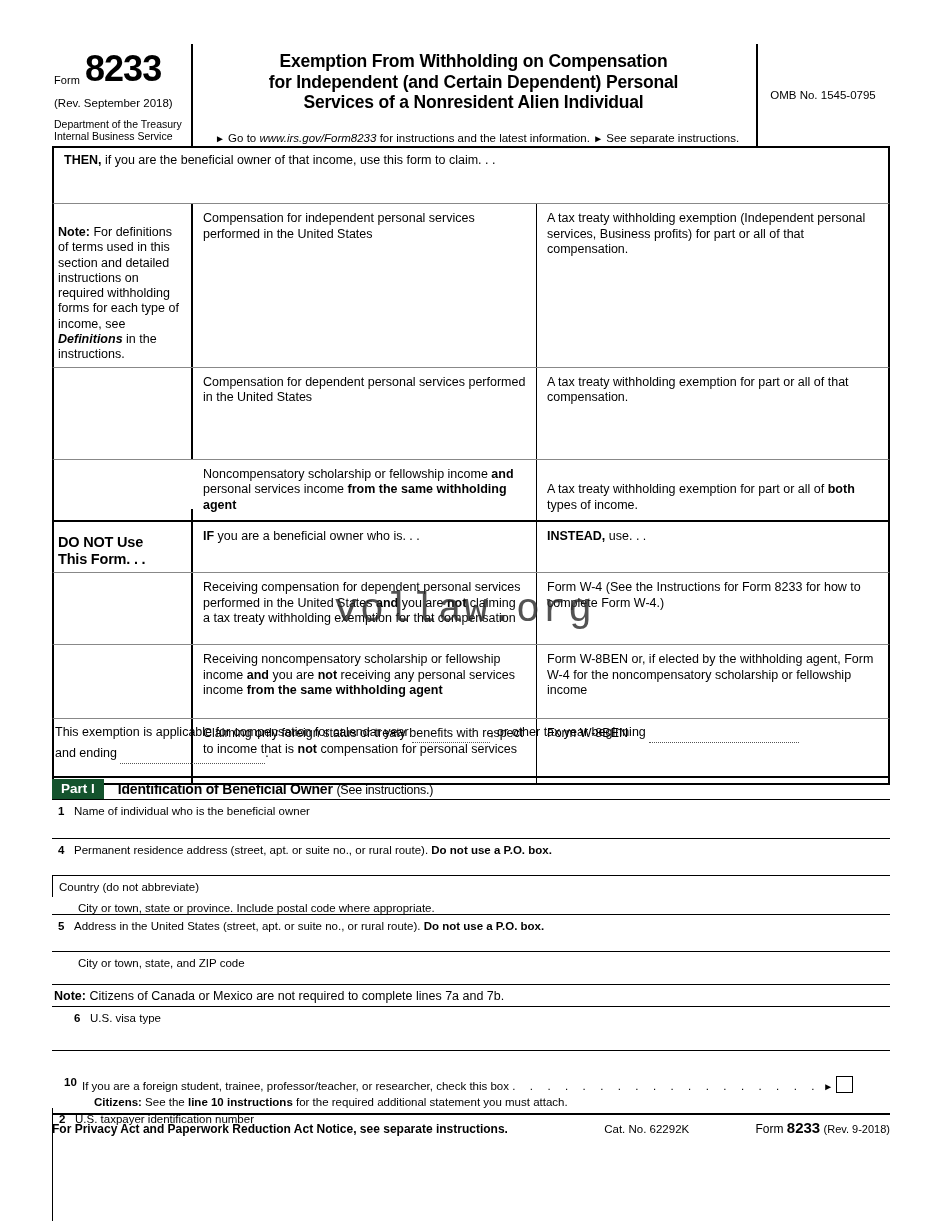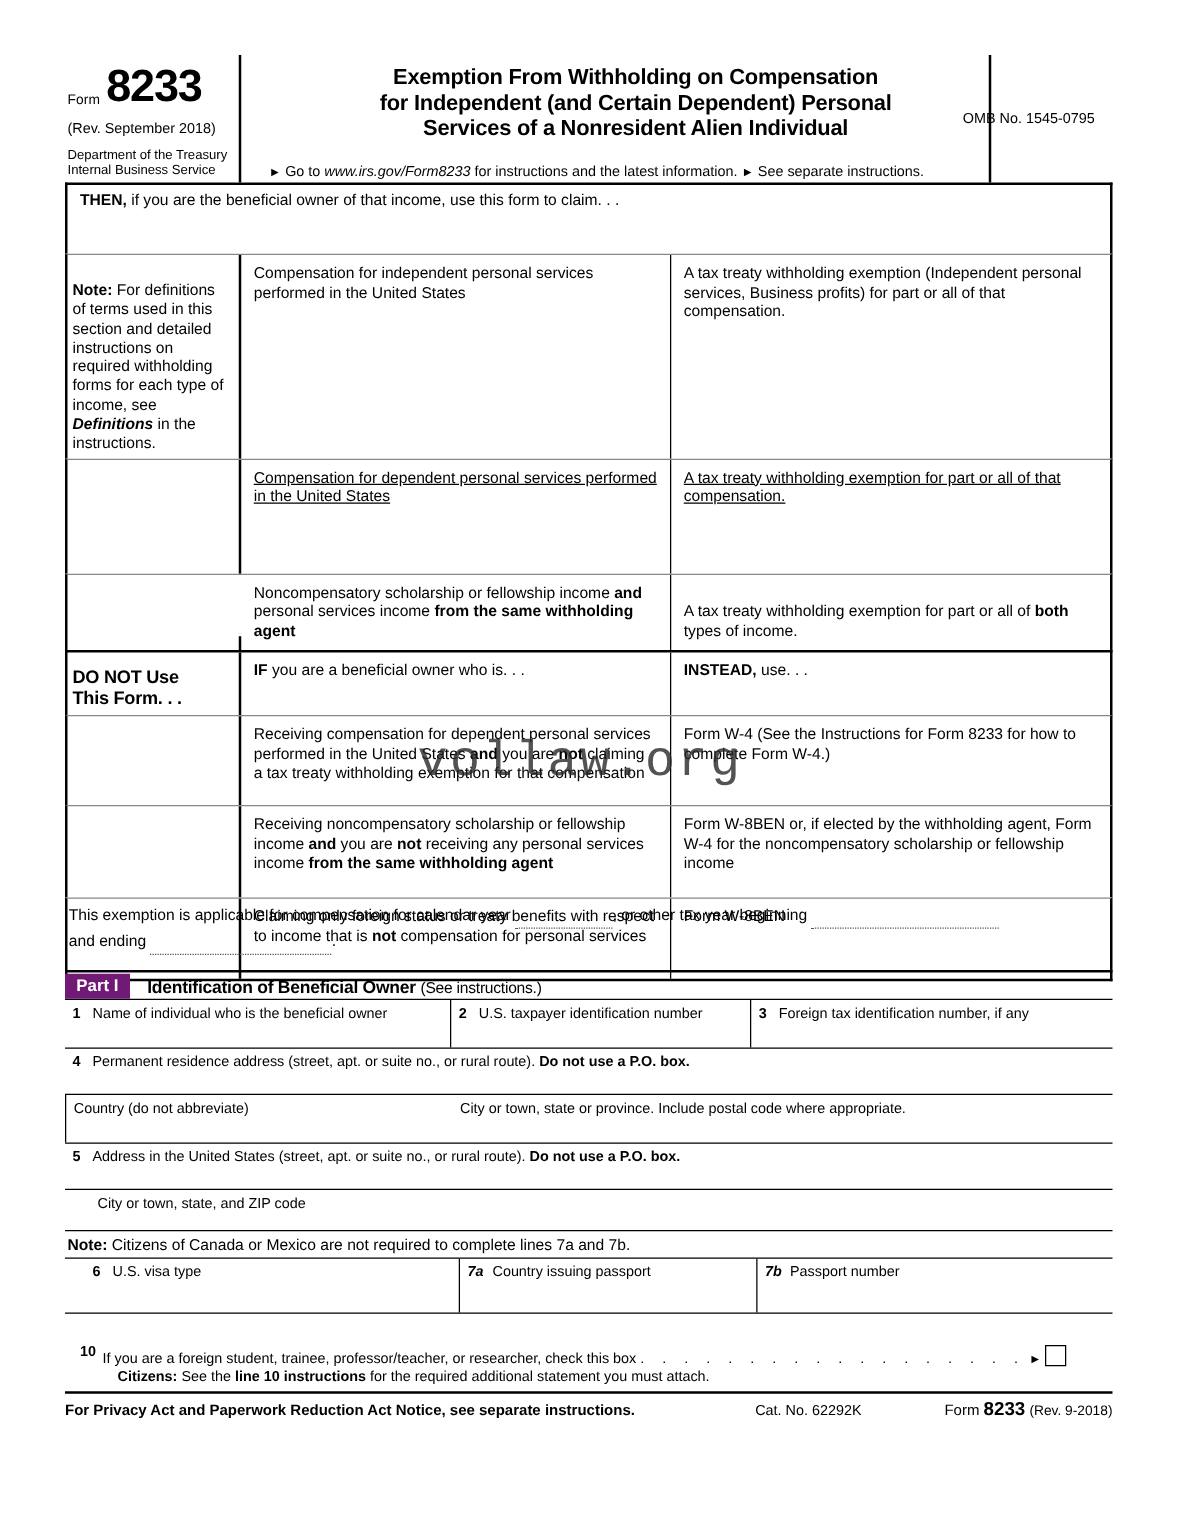--- a/index.html
+++ b/index.html
@@ -71,21 +71,20 @@
     line-height: 11.5px;
   }
 
   .hdr-mid {
     position: absolute;
     left: 139px;
     top: 0;
     width: 565px;
     height: 102px;
     border-right: 2.5px solid #000;
-    padding-left: 35px;
   }
   .title {
     text-align: center;
     font-size: 17.5px;
     font-weight: bold;
     line-height: 20.5px;
     padding-top: 7px;
     letter-spacing: -.2px;
   }
   .goto-row {
@@ -194,36 +193,36 @@
     width: 838px;
   }
   .part-head {
     border-top: 2.5px solid #000;
     border-bottom: 1.5px solid #000;
     height: 21px;
     display: flex;
     align-items: center;
   }
   .part-badge {
-    background: #701a75;
+    background: #14532d;
     color: #fff;
     font-size: 13.5px;
     font-weight: bold;
     padding: 2px 9px 3px 9px;
     margin-right: 14px;
     line-height: 15px;
   }
   .part-title {
     font-size: 14px;
     font-weight: bold;
     letter-spacing: -.2px;
   }
   .part-title .thin { font-weight: normal; font-size: 12.5px; }
 
-  .frow { display: flex; position: relative; }
+  .frow { display: flex; position: relative; flex-direction: column; }
   .fcell {
     box-sizing: border-box;
     padding: 4px 6px 3px 6px;
     font-size: 11.5px;
     line-height: 14px;
     position: relative;
   }
   .fnum {
     font-weight: bold;
     font-size: 11.5px;
@@ -356,21 +355,21 @@
     <div class="mt-row bdr-outer bdr-top-thin" style="min-height:90px;">
       <div class="mt-label">
         <div class="sect-note">
           <b>Note:</b><span> For definitions of terms used in this section and detailed instructions on required withholding forms for each type of income, see </span><i>Definitions</i><span> in the instructions.</span>
         </div>
       </div>
       <div class="mt-if">Compensation for independent personal services performed in the United States</div>
       <div class="mt-then">A tax treaty withholding exemption (Independent personal services, Business profits) for part or all of that compensation.</div>
     </div>
 
-    <div class="mt-row bdr-outer bdr-top-thin" style="min-height:91px;text-decoration:underline;">
+    <div class="mt-row bdr-outer bdr-top-thin" style="min-height:91px;">
       <div class="mt-label"></div>
       <div class="mt-if">Compensation for dependent personal services performed in the United States</div>
       <div class="mt-then">A tax treaty withholding exemption for part or all of that compensation.</div>
     </div>
 
     <div class="mt-row bdr-outer bdr-top-thin" style="min-height:59px;align-items:flex-end;">
       <div class="mt-label"></div>
       <div class="mt-if">
         <span>Noncompensatory scholarship or fellowship income </span><b>and</b><span> personal services income </span><b>from the same withholding agent</b>
       </div>

